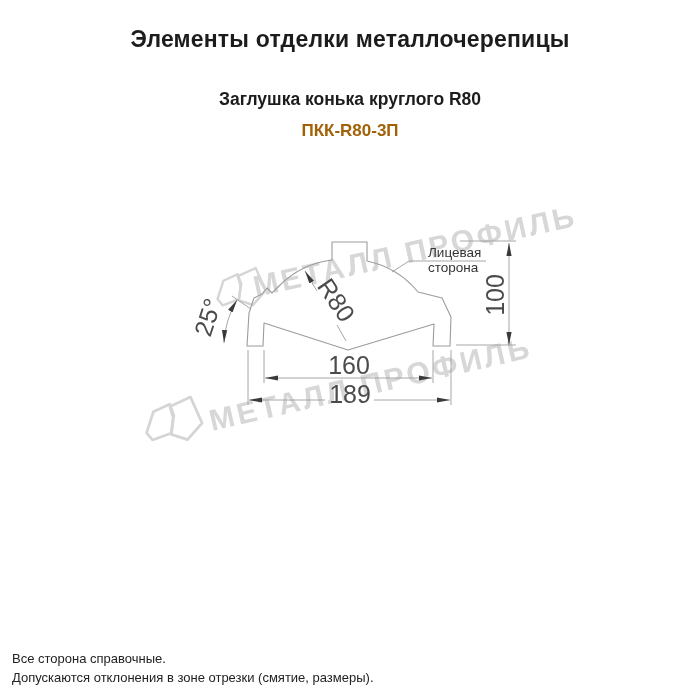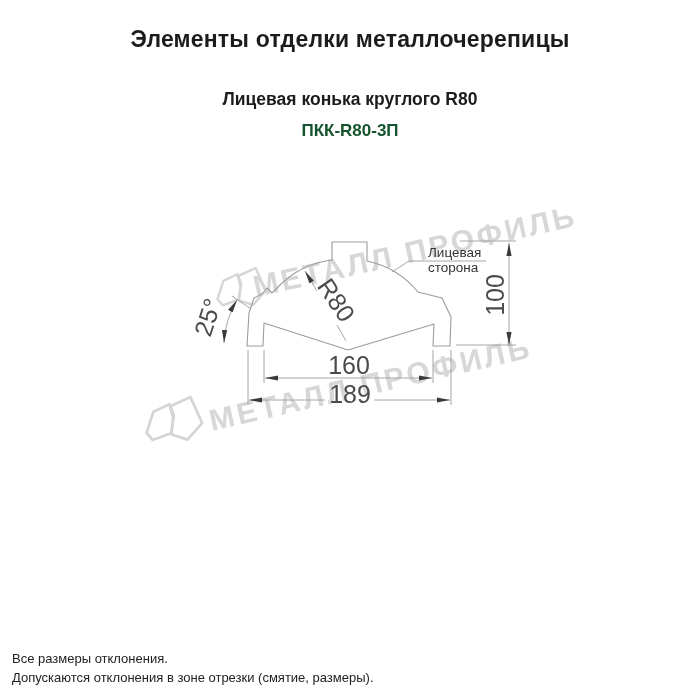--- a/index.html
+++ b/index.html
@@ -3,38 +3,38 @@
 <meta charset="utf-8">
 <style>
   html,body{margin:0;padding:0;background:#ffffff;}
   .page{position:relative;width:696px;height:700px;background:#fff;overflow:hidden;
         font-family:"Liberation Sans","DejaVu Sans",sans-serif;}
   .title{position:absolute;left:0;top:26px;width:700px;text-align:center;
          font-size:23px;font-weight:bold;color:#1c1c1c;letter-spacing:.2px;}
   .subtitle{position:absolute;left:0;top:89px;width:700px;text-align:center;
             font-size:17.5px;font-weight:bold;color:#1c1c1c;}
   .model{position:absolute;left:0;top:121px;width:700px;text-align:center;
-         font-size:17px;font-weight:bold;color:#14532d;}
+         font-size:17px;font-weight:bold;color:#a16207;}
   .footer{position:absolute;left:12px;top:649px;font-size:13px;color:#222;line-height:19px;}
   svg{position:absolute;left:0;top:0;}
   .ol{fill:none;stroke:#9c9c9c;stroke-width:1.1px;stroke-linejoin:round;}
   .dim{fill:none;stroke:#9c9c9c;stroke-width:0.9px;}
   .dimtxt{fill:#4b4b4b;font-size:25px;font-family:"Liberation Sans","DejaVu Sans",sans-serif;}
   .lbl{fill:#333;font-size:13.5px;font-family:"Liberation Sans","DejaVu Sans",sans-serif;}
   .wmt{fill:#d7d7d7;font-size:30px;font-weight:bold;letter-spacing:3px;
        font-family:"Liberation Sans","DejaVu Sans",sans-serif;}
   .wmi{fill:none;stroke:#d5d5d5;stroke-width:2.4px;stroke-linejoin:round;}
 </style>
 </head>
 <body>
 
 <div class="page">
 
   <div class="title">Элементы отделки металлочерепицы</div>
-  <div class="subtitle">Лицевая конька круглого R80</div>
+  <div class="subtitle">Заглушка конька круглого R80</div>
   <div class="model">ПКК-R80-3П</div>
 
   <svg width="700" height="700" viewBox="0 0 700 700">
     <defs>
       <marker id="arr" markerUnits="userSpaceOnUse" markerWidth="14" markerHeight="8" refX="13" refY="4" orient="auto-start-reverse">
         <path d="M13,4 L0,6.6 L0,1.4 Z" fill="#3a3a3a"></path>
       </marker>
     </defs>
 
     <g>
@@ -98,17 +98,17 @@
     </g>
 
     <g>
       <path class="dim" d="M486,261 H409 L392,272"></path>
       <text class="lbl" x="428" y="257">Лицевая</text>
       <text class="lbl" x="428" y="272">сторона</text>
     </g>
   </svg>
 
   <div class="footer">
-    <div>Все размеры отклонения.</div>
+    <div>Все сторона справочные.</div>
     <div>Допускаются отклонения в зоне отрезки (смятие, размеры).</div>
   </div>
 
 </div>
 
 </body></html>

